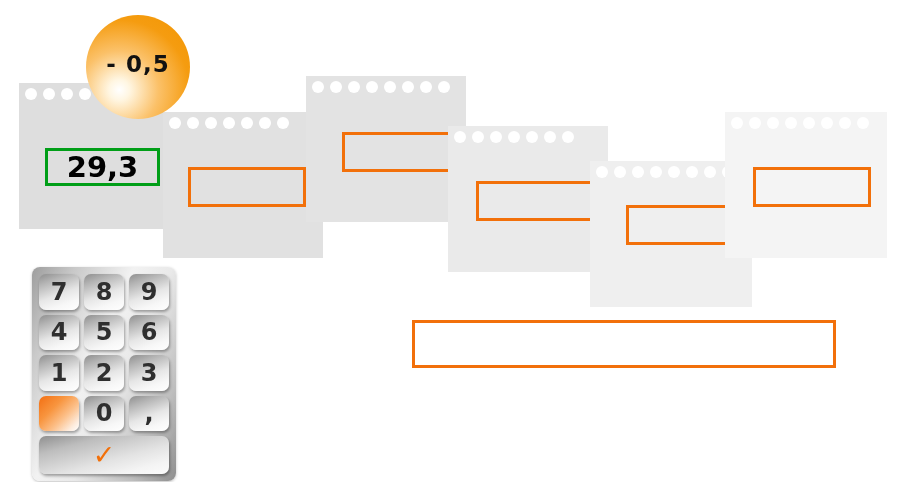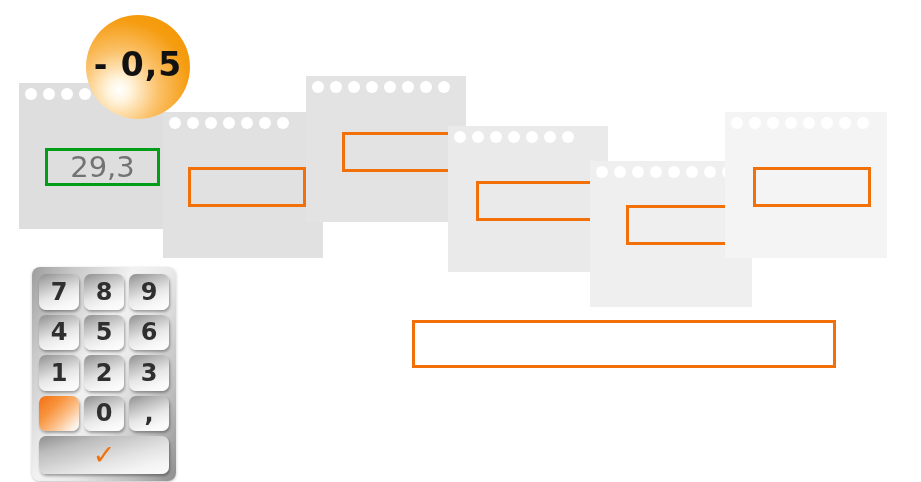--- a/index.html
+++ b/index.html
@@ -41,40 +41,40 @@
     border-radius: 50%;
     background: #ffffff;
     flex: 0 0 auto;
   }
   .value-box {
     position: absolute;
     box-sizing: border-box;
     display: flex;
     align-items: center;
     justify-content: center;
-    font-weight: normal;
-    color: #737373;
+    font-weight: bold;
+    color: #000000;
     letter-spacing: 0px;
   }
   .value-box.green  { border: 3px solid #009e17; }
   .value-box.orange { border: 3px solid #f2700a; }
 
   
   #ball {
     position: absolute;
     border-radius: 50%;
     display: flex;
     align-items: center;
     justify-content: center;
     background: radial-gradient(circle at 32% 72%,
                 #ffffff 0%, #fff6e2 10%, #fbc169 38%, #f59c10 68%, #f29500 100%);
   }
   #ball .ball-label {
     font-weight: bold;
-    font-size: 33px;
+    font-size: 23px;
     color: #111111;
     letter-spacing: 1px;
     transform: translateY(-3px);
     white-space: nowrap;
   }
 
   
   #keypad {
     position: absolute;
     left: 32px;

